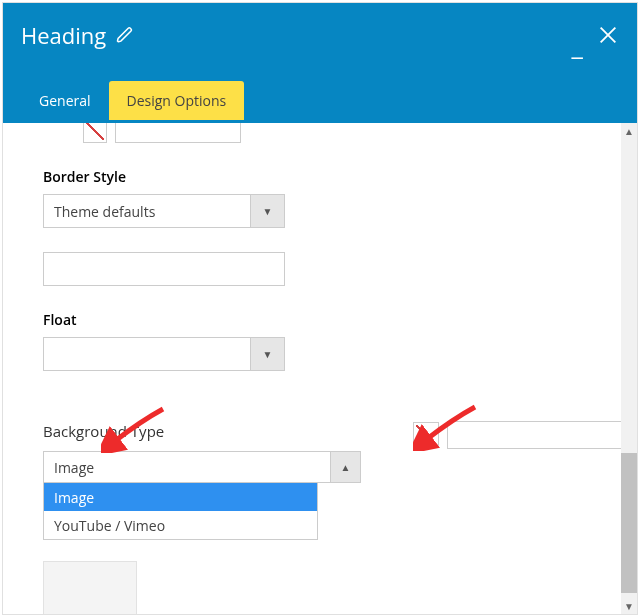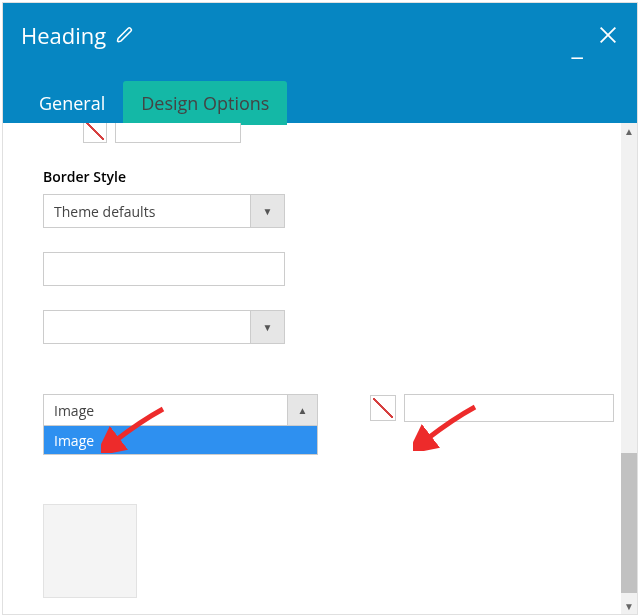--- a/index.html
+++ b/index.html
@@ -43,27 +43,27 @@
   .close-btn svg { display: block; }
   .tabs {
     display: flex;
     gap: 0;
     margin-top: 26px;
     align-items: flex-end;
   }
   .tab {
     padding: 10px 18px;
     color: #fff;
-    font-size: 18px;
+    font-size: 14px;
     cursor: pointer;
     border-top-left-radius: 3px;
     border-top-right-radius: 3px;
   }
   .tab.active {
-    background: #14b8a6;
+    background: #fde047;
     color: #444;
   }
   .content-wrap {
     position: absolute;
     top: 120px;
     left: 0; right: 0; bottom: 0;
     display: flex;
   }
   .content {
     flex: 1;
@@ -164,21 +164,21 @@
     gap: 52px;
     margin-top: 50px;
   }
   .col { flex: 0 0 auto; position: relative; }
   .col-label {
     color: #333;
     font-size: 15px;
     margin-bottom: 10px;
   }
   .combo-open {
-    width: 275px;
+    width: 318px;
     position: relative;
     text-align: right;
   }
   .combo-open-head {
     height: 32px;
     border: 1px solid #ccc;
     display: flex;
   }
   .combo-open-head .txt {
     flex: 1;
@@ -295,36 +295,39 @@
           <div class="combo-input">Theme defaults</div>
           <div class="combo-btn">▼</div>
         </div>
       </div>
 
       <div class="field-group">
         <input class="text-input" type="text" value="" style="">
       </div>
 
       <div class="field-group">
+        <div class="field-label">Float</div>
         <div class="combo">
           <div class="combo-input"></div>
           <div class="combo-btn">▼</div>
         </div>
       </div>
 
       <div class="two-col">
 
         <div class="col">
+          <div class="col-label">Background Type</div>
           <div class="combo-open">
             <div class="combo-open-head">
               <div class="txt">Image</div>
               <div class="btn">▲</div>
             </div>
             <div class="combo-list">
               <div class="combo-item selected">Image</div>
+              <div class="combo-item">YouTube / Vimeo</div>
             </div>
           </div>
 
           <div class="add-tile">
             
           </div>
         </div>
 
         <div class="col">
           <div class="color-row">

